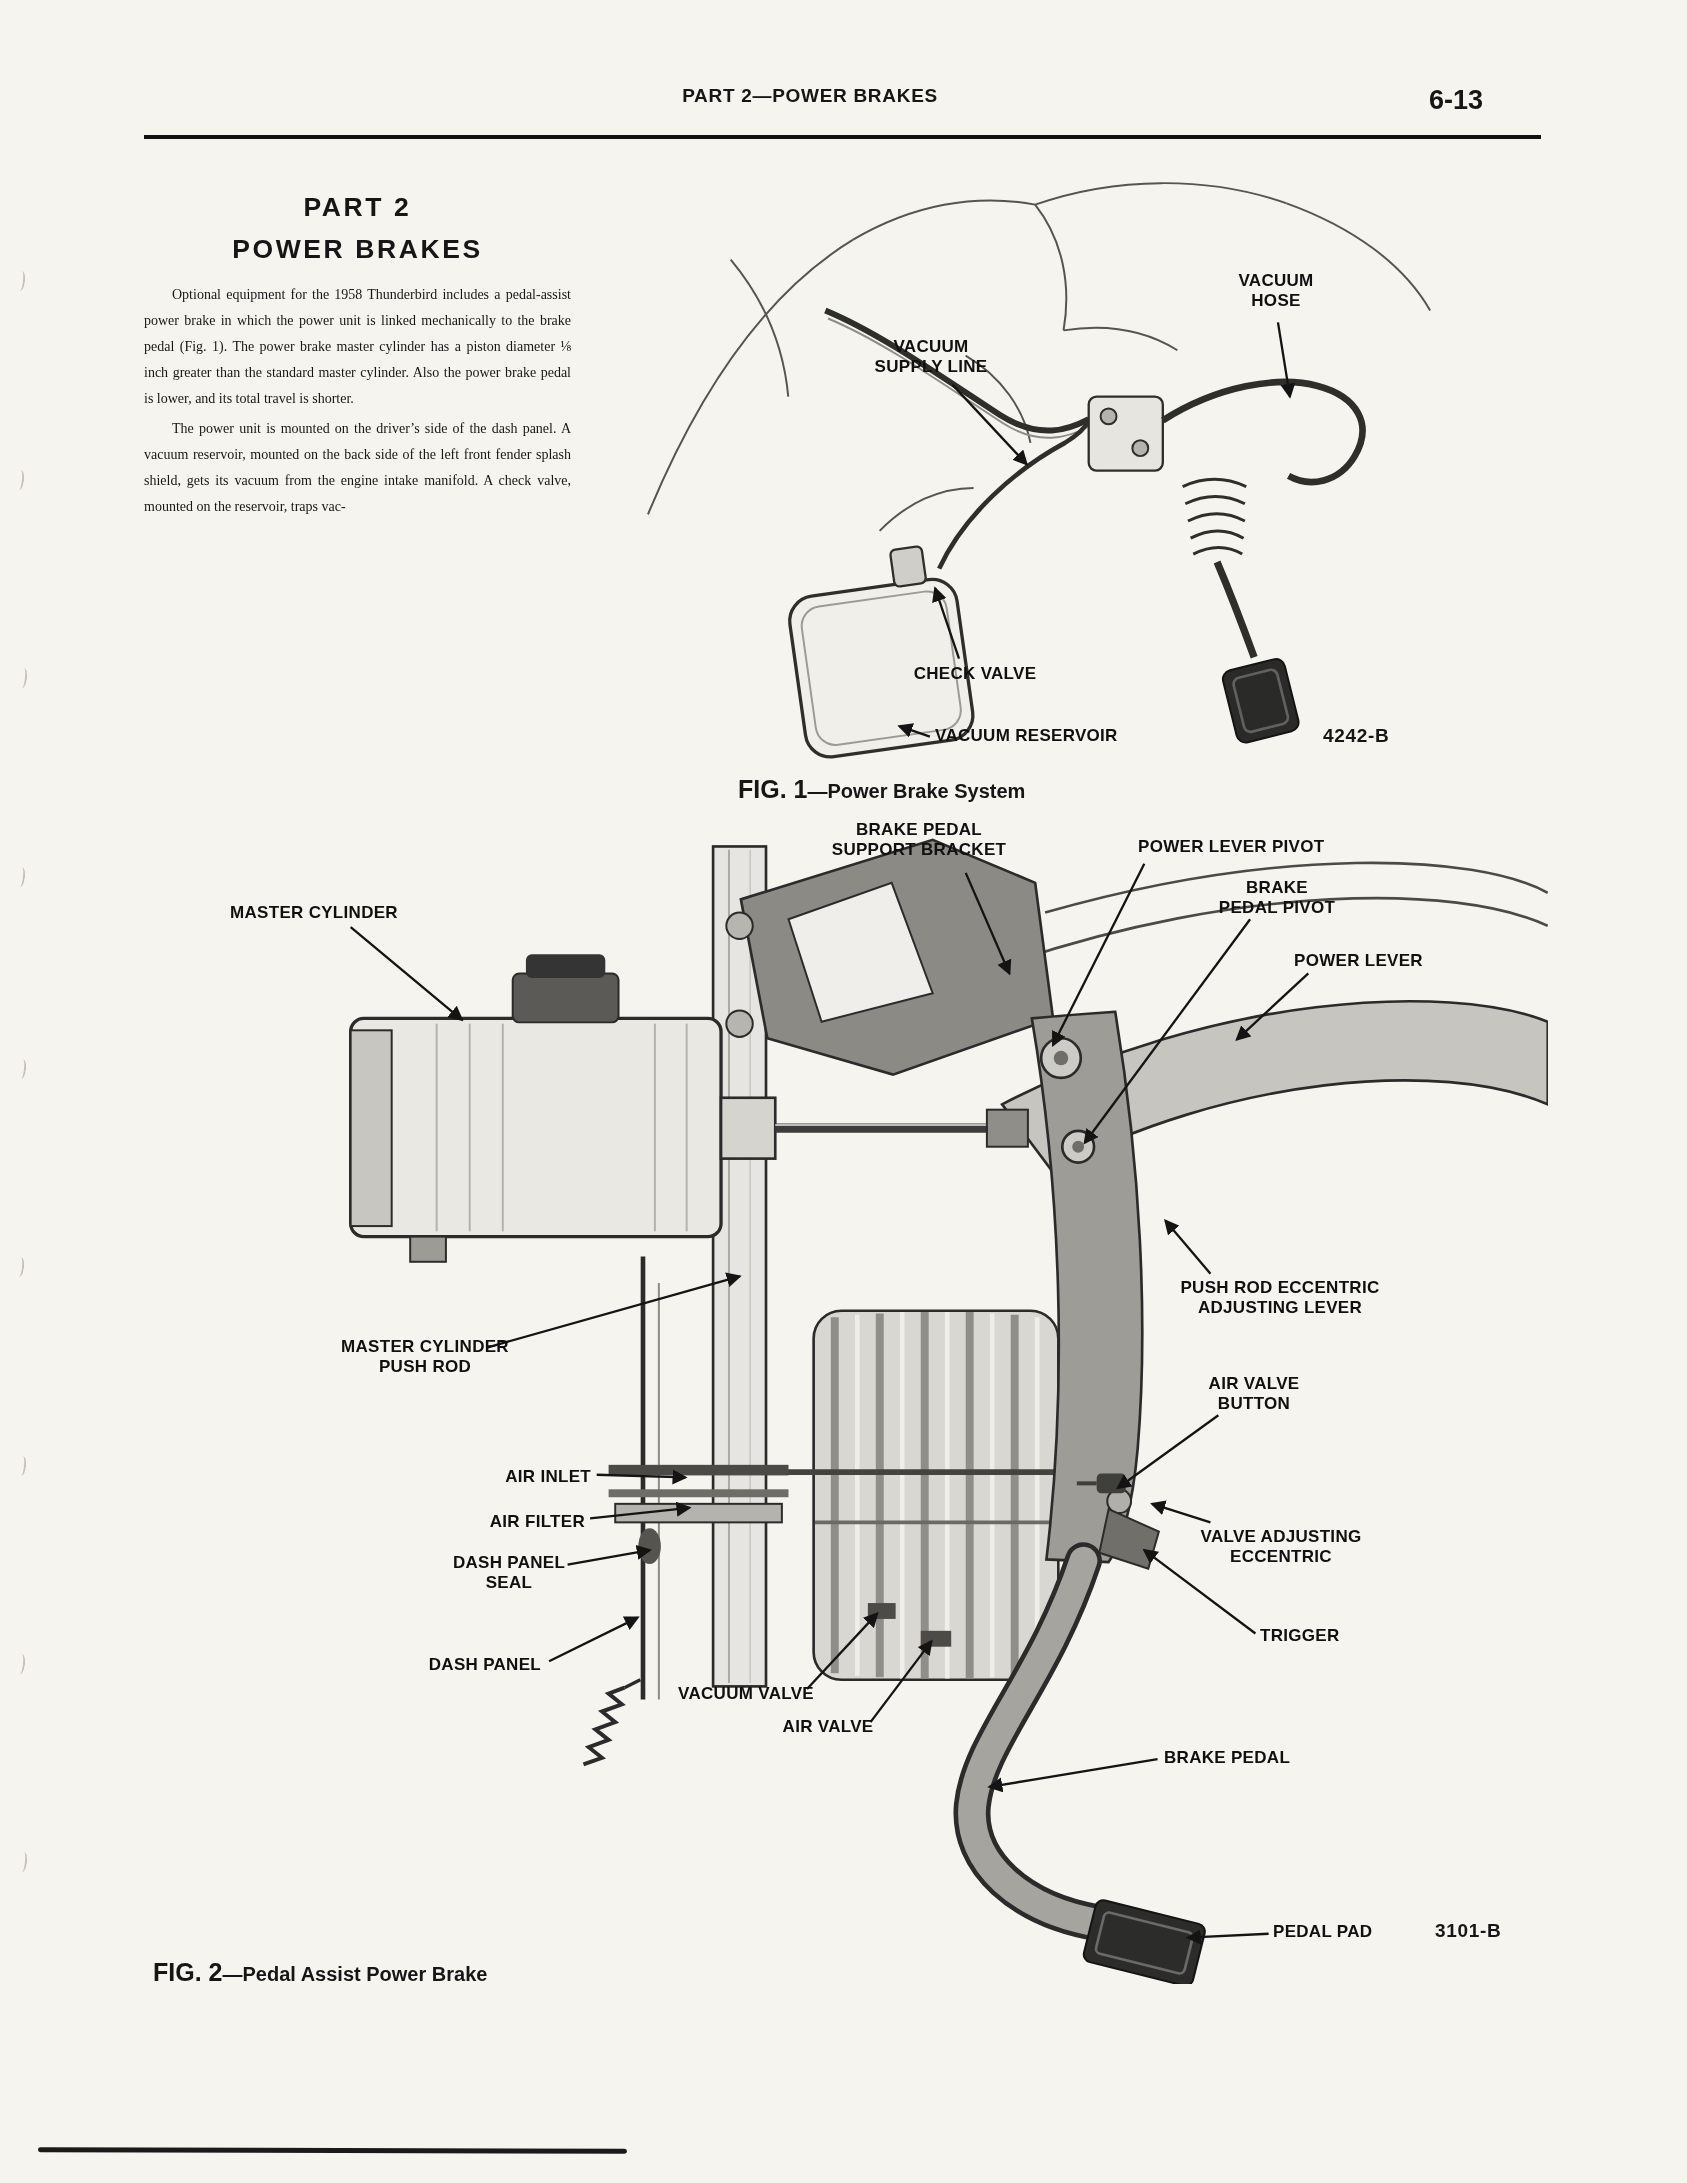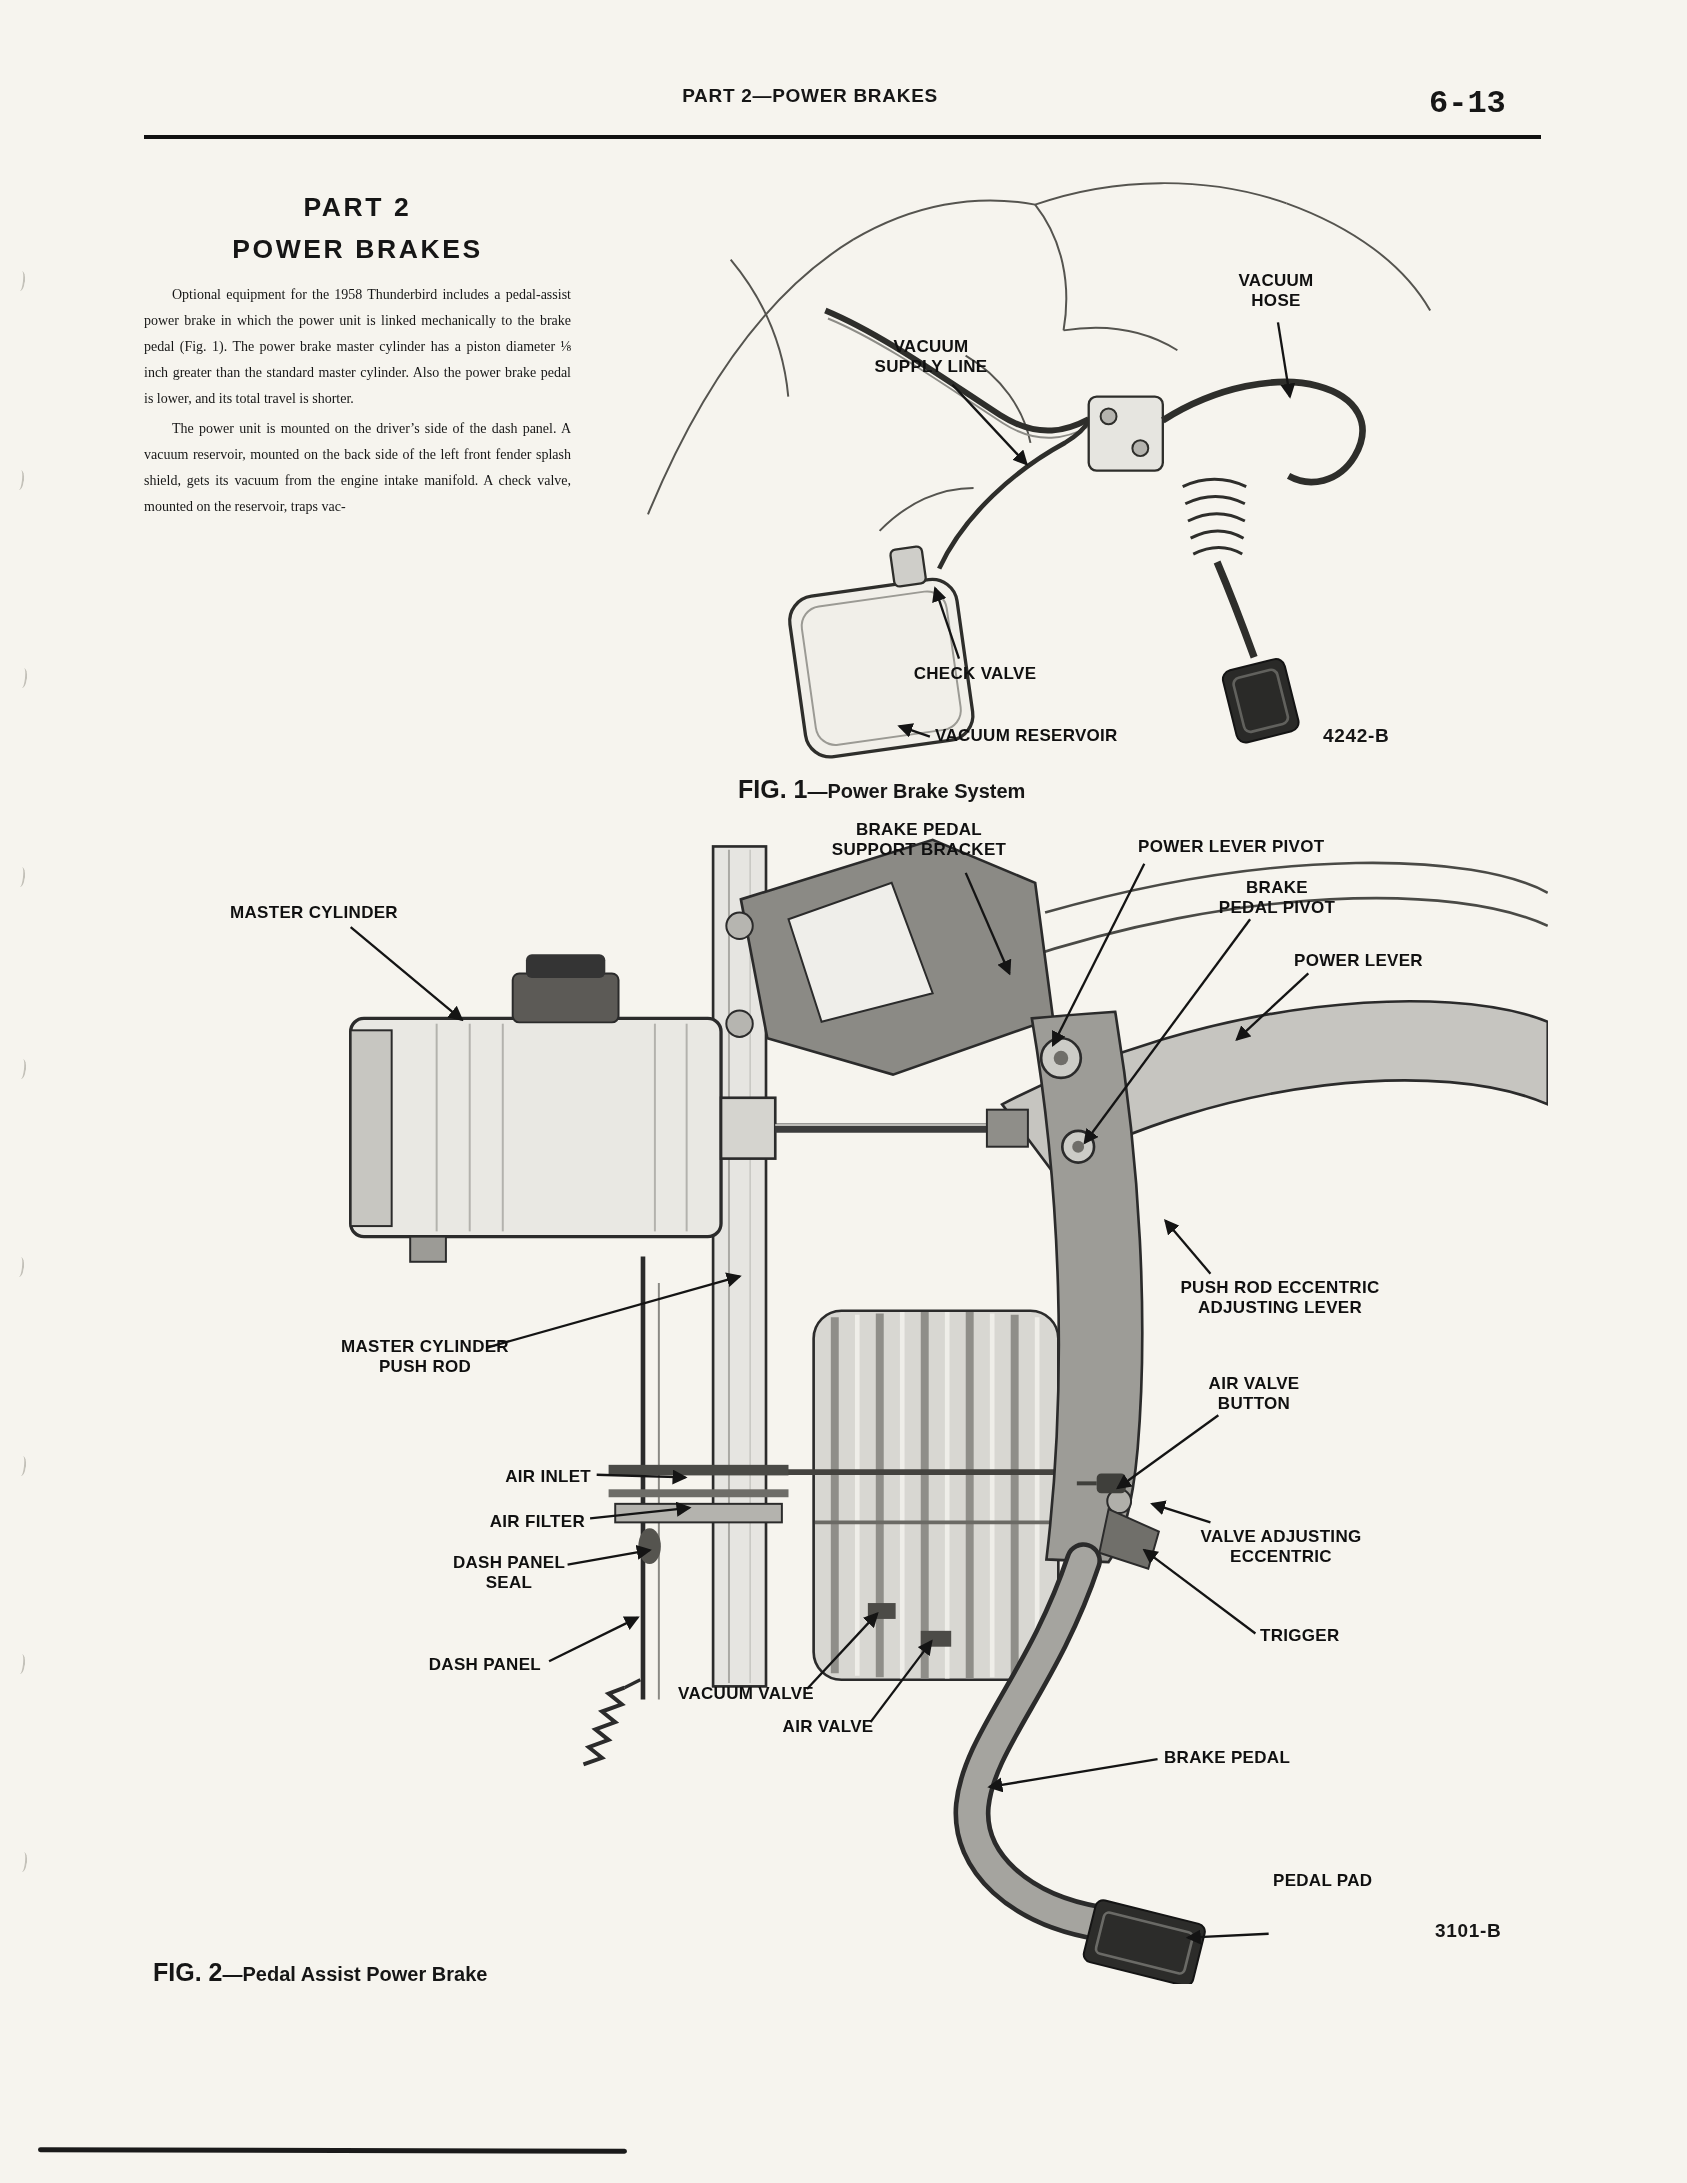--- a/index.html
+++ b/index.html
@@ -9,21 +9,21 @@
     background:#f6f4ee; color:#161616; overflow:hidden;
     font-family:"Liberation Serif", serif;
   }
   
   .running-head {
     position:absolute; left:595px; top:85px; width:430px; text-align:center;
     font-family:"Liberation Sans", sans-serif; font-weight:bold; font-size:19px; letter-spacing:0.7px;
   }
   .page-num {
     position:absolute; left:1429px; top:85px;
-    font-family:Liberation Mono, monospace; font-weight:bold; font-size:32px;
+    font-family:Liberation Sans, sans-serif; font-weight:bold; font-size:27px;
   }
   .head-rule { position:absolute; left:144px; top:135px; width:1397px; height:4px; background:#111; }
 
   
   .col { position:absolute; left:144px; top:192px; width:427px; }
   .art-heading {
     font-family:"Liberation Sans", sans-serif; font-weight:bold; font-size:26.5px;
     letter-spacing:2.6px; text-align:center;
   }
   .art-heading + .art-heading { margin-top:10.6px; }
@@ -266,21 +266,21 @@
     <div class="lbl tr" style="left:433px; top:692px;">AIR FILTER</div>
     <div class="lbl tc" style="left:357px; top:733px;">DASH PANEL
 SEAL</div>
     <div class="lbl tc" style="left:1129px; top:707px;">VALVE ADJUSTING
 ECCENTRIC</div>
     <div class="lbl tr" style="left:389px; top:835px;">DASH PANEL</div>
     <div class="lbl" style="left:1108px; top:806px;">TRIGGER</div>
     <div class="lbl tc" style="left:594px; top:864px;">VACUUM VALVE</div>
     <div class="lbl tc" style="left:676px; top:897px;">AIR VALVE</div>
     <div class="lbl" style="left:1012px; top:928px;">BRAKE PEDAL</div>
-    <div class="lbl" style="left:1121px; top:1051px;">PEDAL PAD</div>
+    <div class="lbl" style="left:1121px; top:1102px;">PEDAL PAD</div>
     <div class="pcode" style="left:1283px; top:1100px;">3101-B</div>
   </div>
 
   <div class="figcap" style="left:153px; top:1958px;">
     <span class="fl">FIG. 2</span><span class="ft">—Pedal Assist Power Brake</span>
   </div>
 
   <div class="mark" style="left:17px; top:271px;"></div>
   <div class="mark" style="left:16px; top:470px;"></div>
   <div class="mark" style="left:18.5px; top:668px;"></div>

